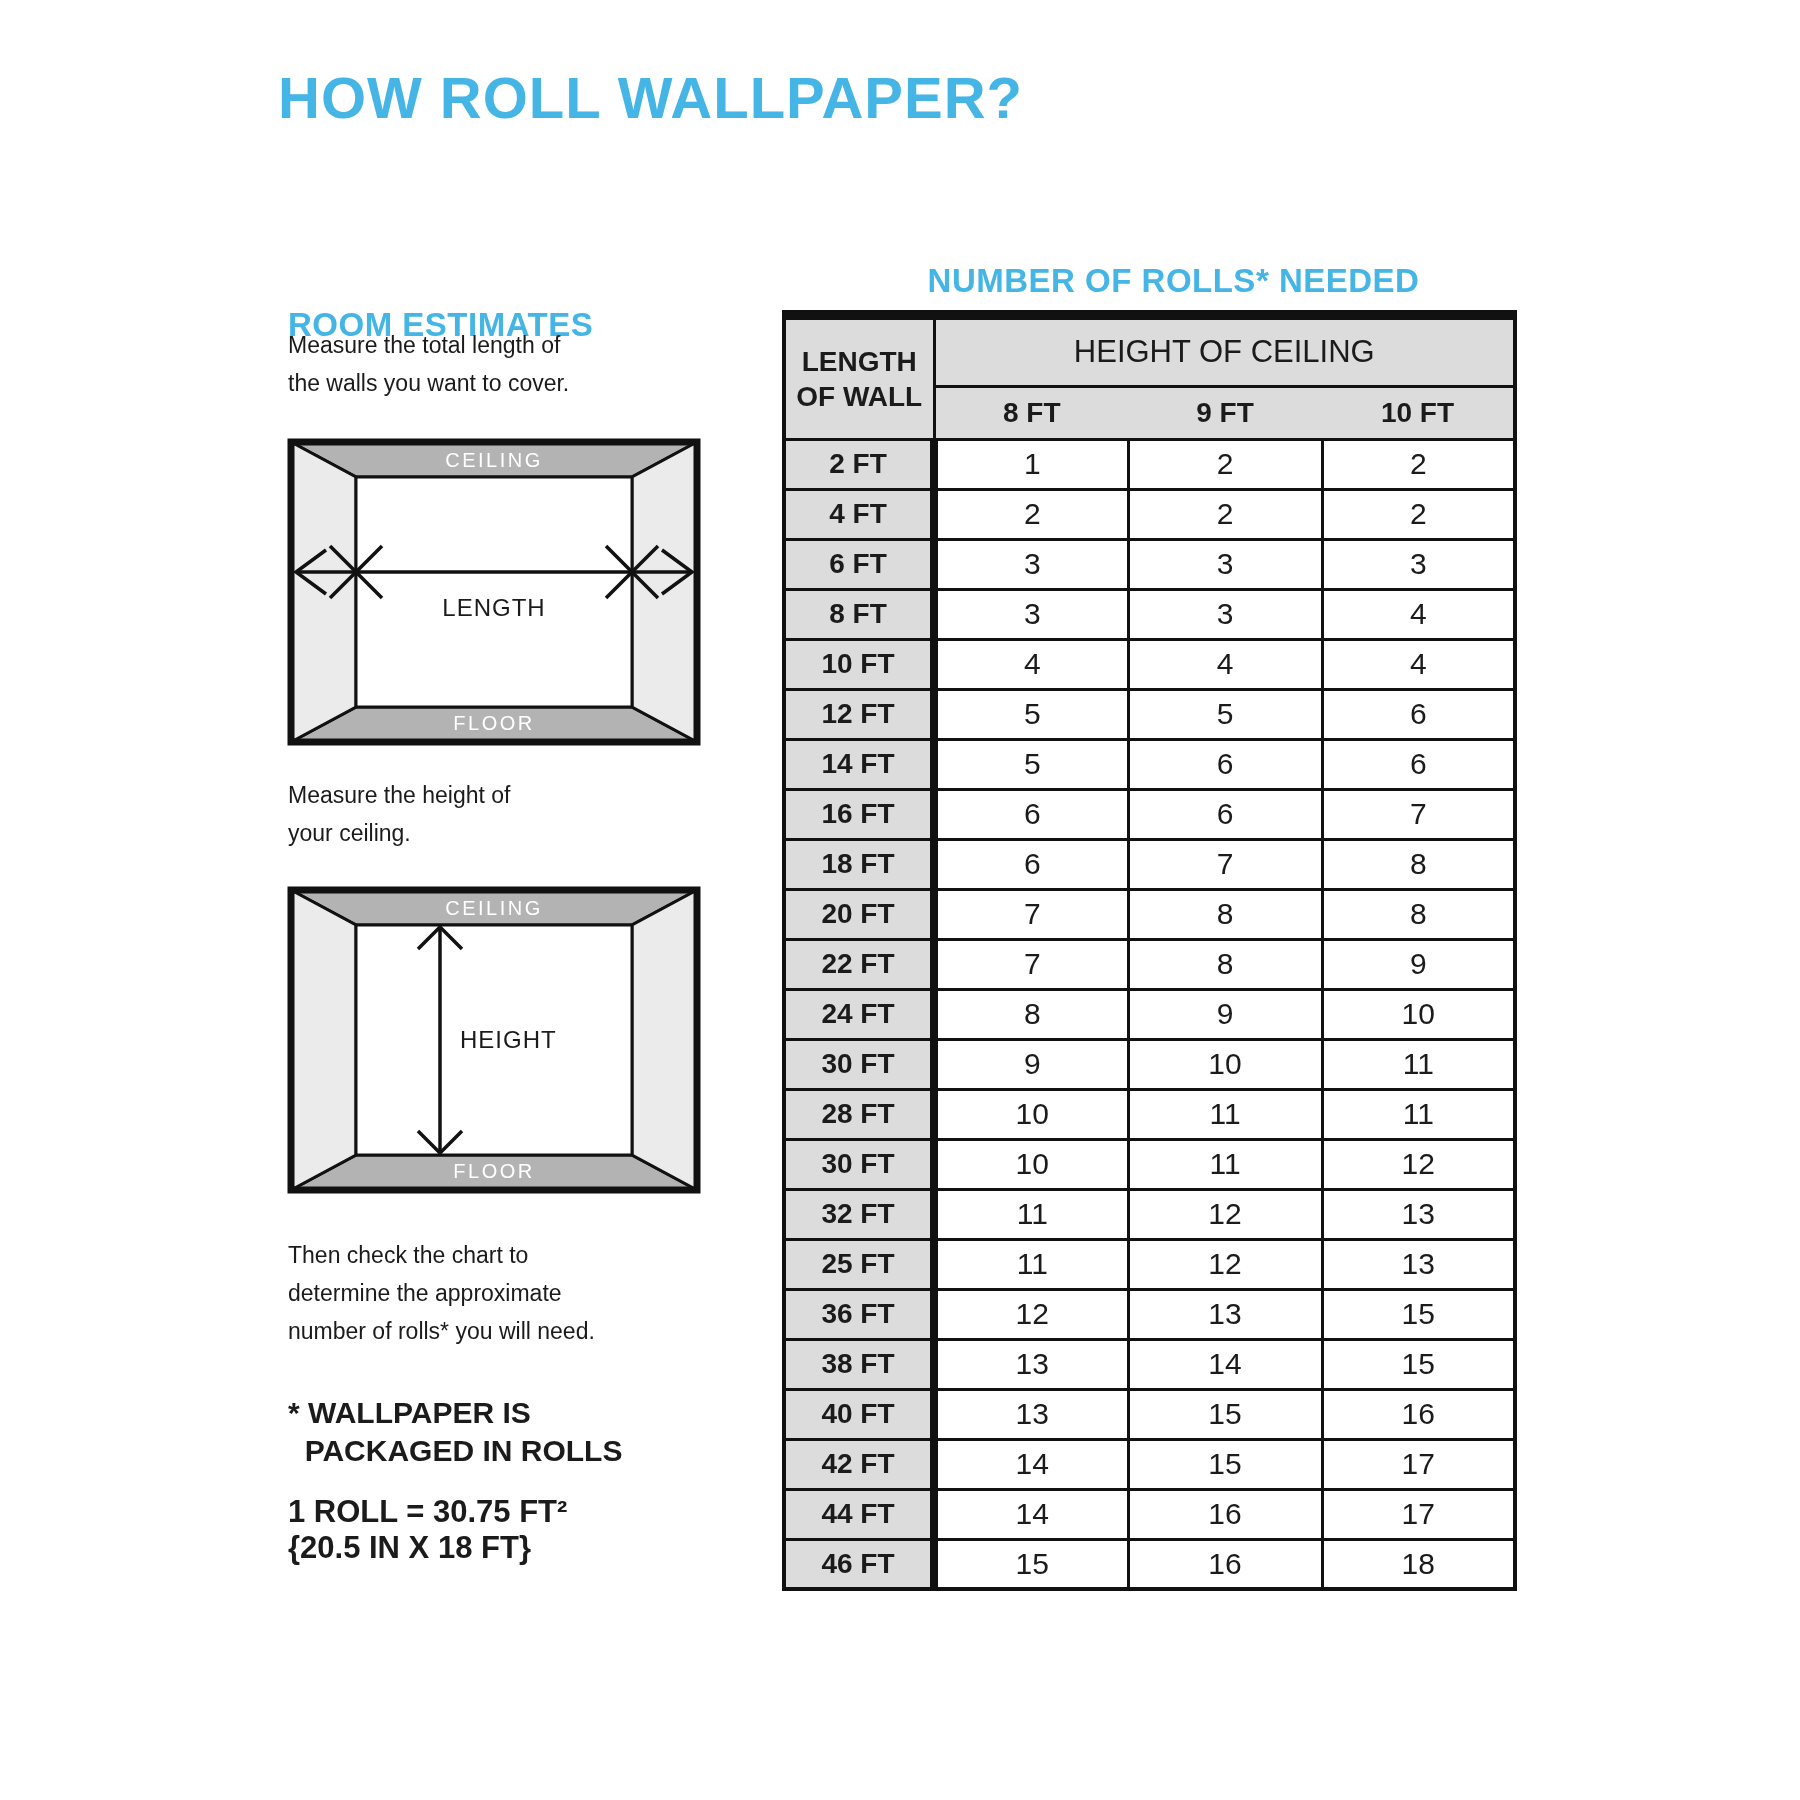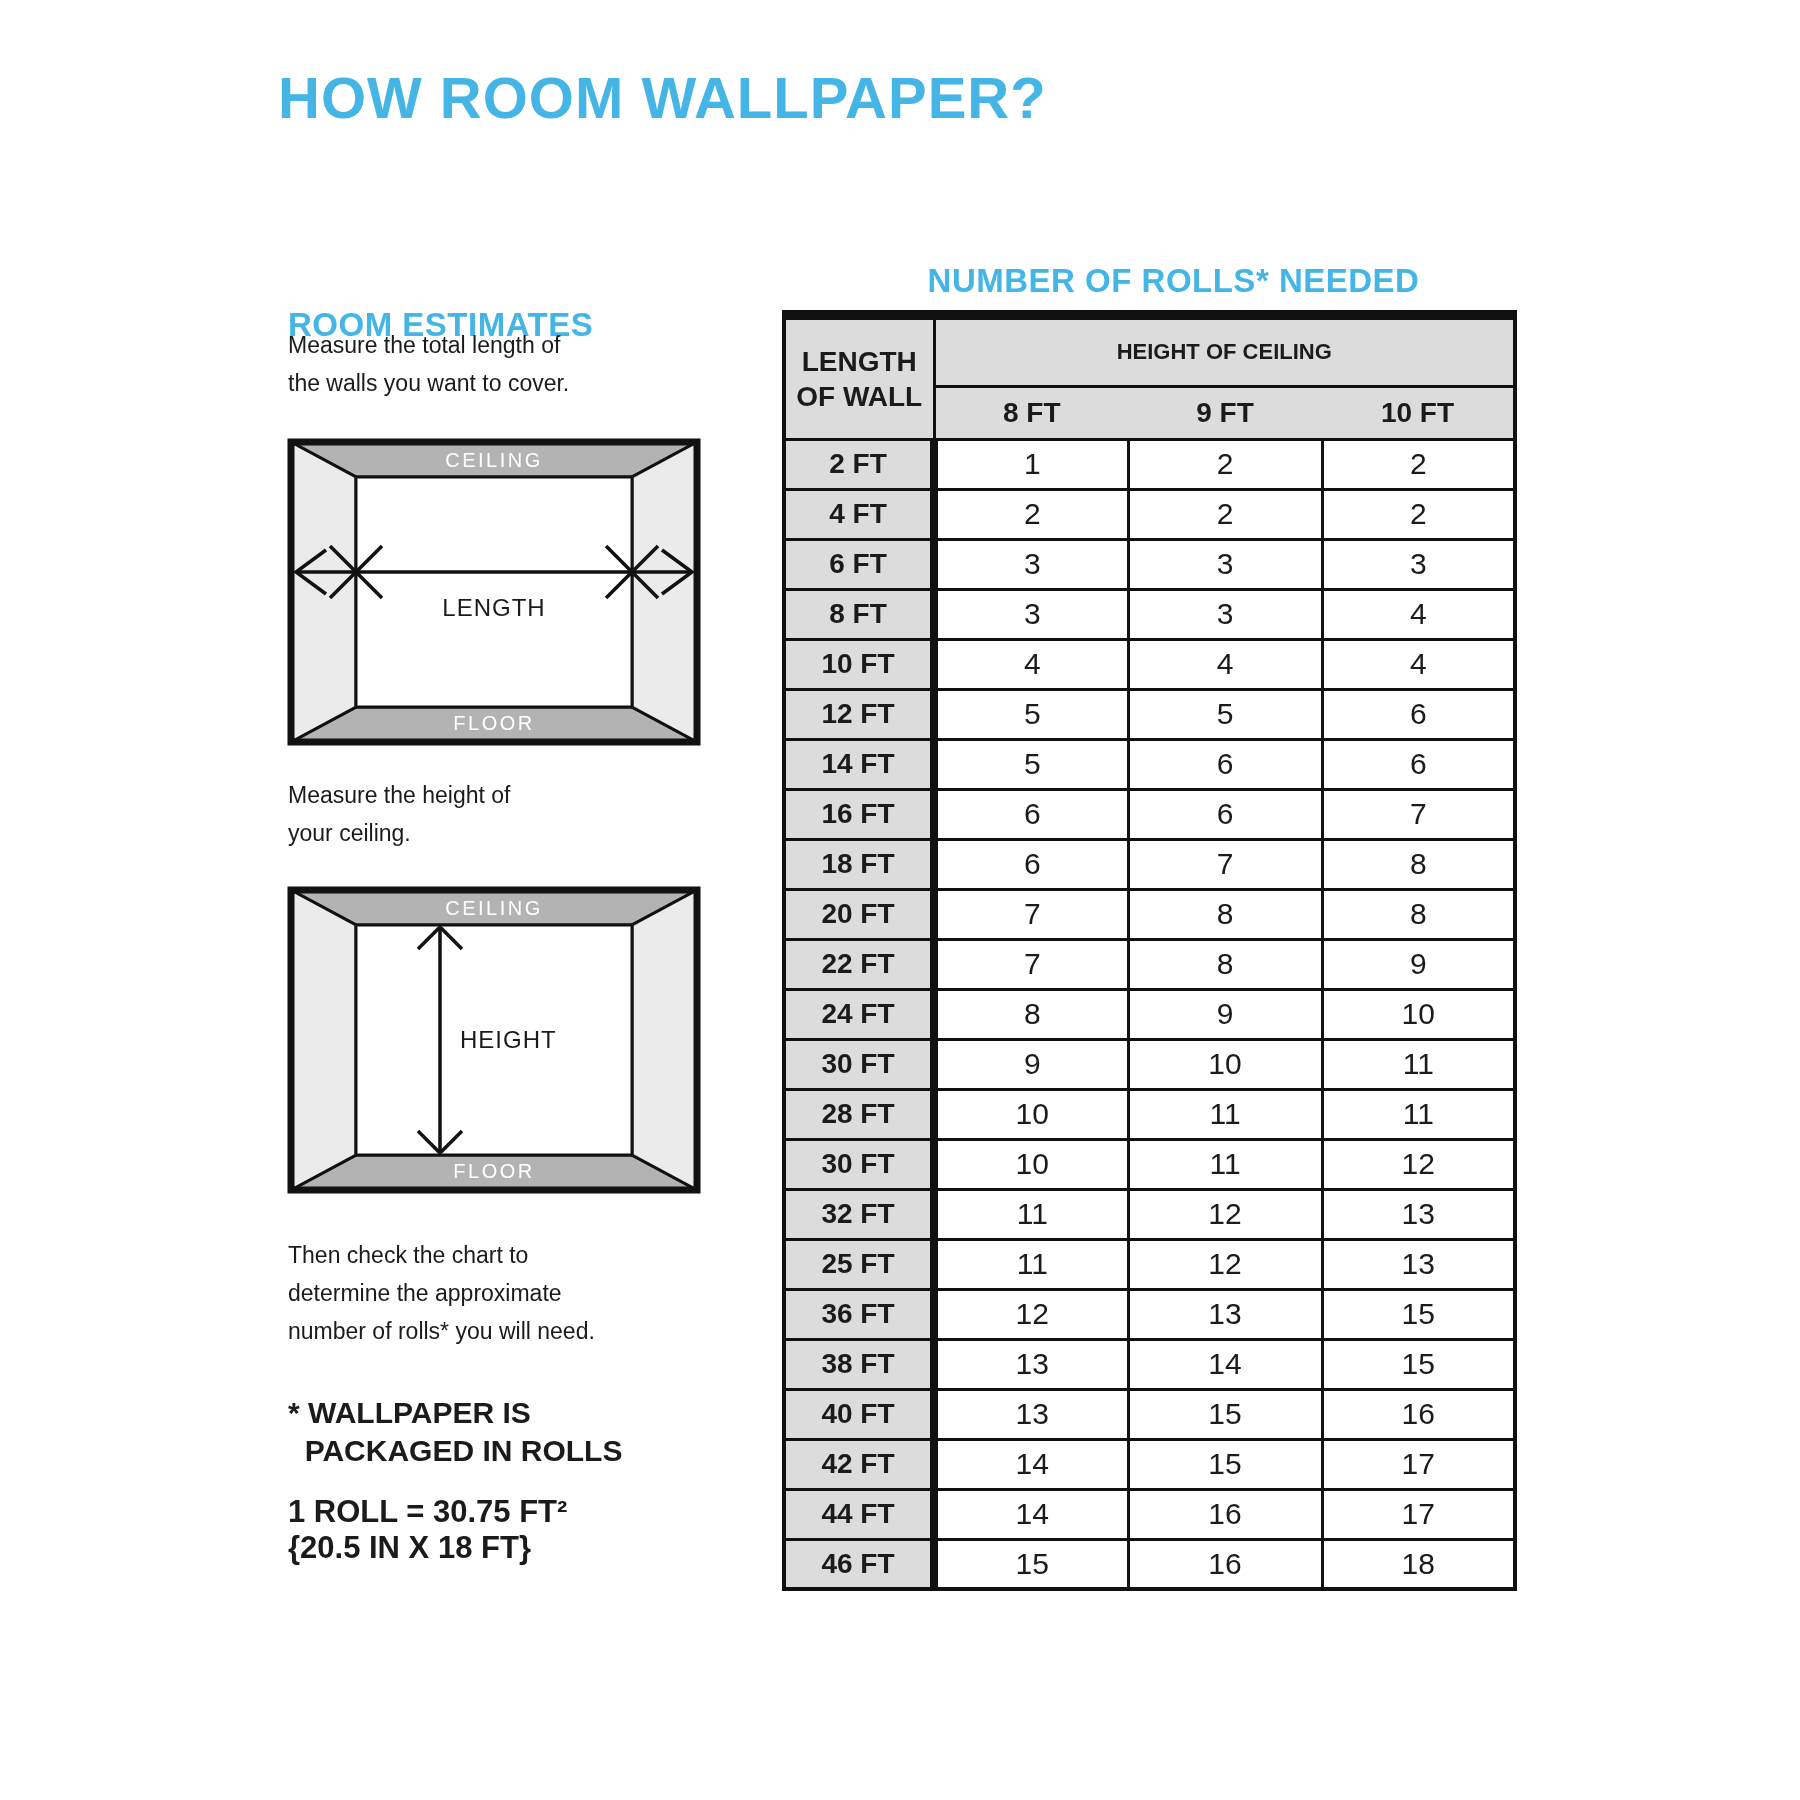--- a/index.html
+++ b/index.html
@@ -45,32 +45,32 @@
   .face-label{fill:#ffffff;font-size:20px;letter-spacing:2.5px;}
   .measure-label{fill:var(--ink);font-size:24px;letter-spacing:1px;}
 
   table.rolls{position:absolute;left:782px;top:310px;width:731px;
               border-collapse:collapse;table-layout:fixed;
               border:4px solid var(--line);border-top:10px solid var(--line);}
   table.rolls th,table.rolls td{border:3px solid var(--line);text-align:center;
               vertical-align:middle;padding:0;color:var(--ink);}
   th.corner{background:var(--hdr-gray);border-right:8px solid var(--line);
             font-size:28px;font-weight:bold;line-height:35px;white-space:pre-line;}
-  th.group-hdr{background:var(--hdr-gray);height:71px;font-size:22px;font-weight:bold;}
+  th.group-hdr{background:var(--hdr-gray);height:71px;font-size:31px;font-weight:normal;}
   th.subhead{background:var(--hdr-gray);height:53px;font-size:28px;font-weight:bold;}
   th.subhead + th.subhead{border-left-style:hidden;}
   tbody td{height:50px;border-top-width:4px;border-bottom-width:4px;}
   tbody td.label-cell{background:var(--hdr-gray);border-right:8px solid var(--line);
             font-size:28px;font-weight:bold;}
   tbody td.value-cell{background:#ffffff;font-size:30px;}
 </style>
 </head>
 <body>
 
-<div class="abs page-title">HOW ROOM WALLPAPER?</div>
+<div class="abs page-title">HOW ROLL WALLPAPER?</div>
 
 <div class="abs section-title st-left">ROOM ESTIMATES</div>
 
 <div class="abs body-text step1">Measure the total length of
 the walls you want to cover.</div>
 
 <svg class="abs diagram d1" viewBox="0 0 414 308">
   <polygon class="ceil-face" points="4,4 410,4 345,39 69,39"></polygon>
   <polygon class="ceil-face" points="4,304 410,304 345,269 69,269"></polygon>
   <polygon class="wall-face" points="4,4 69,39 69,269 4,304"></polygon>

